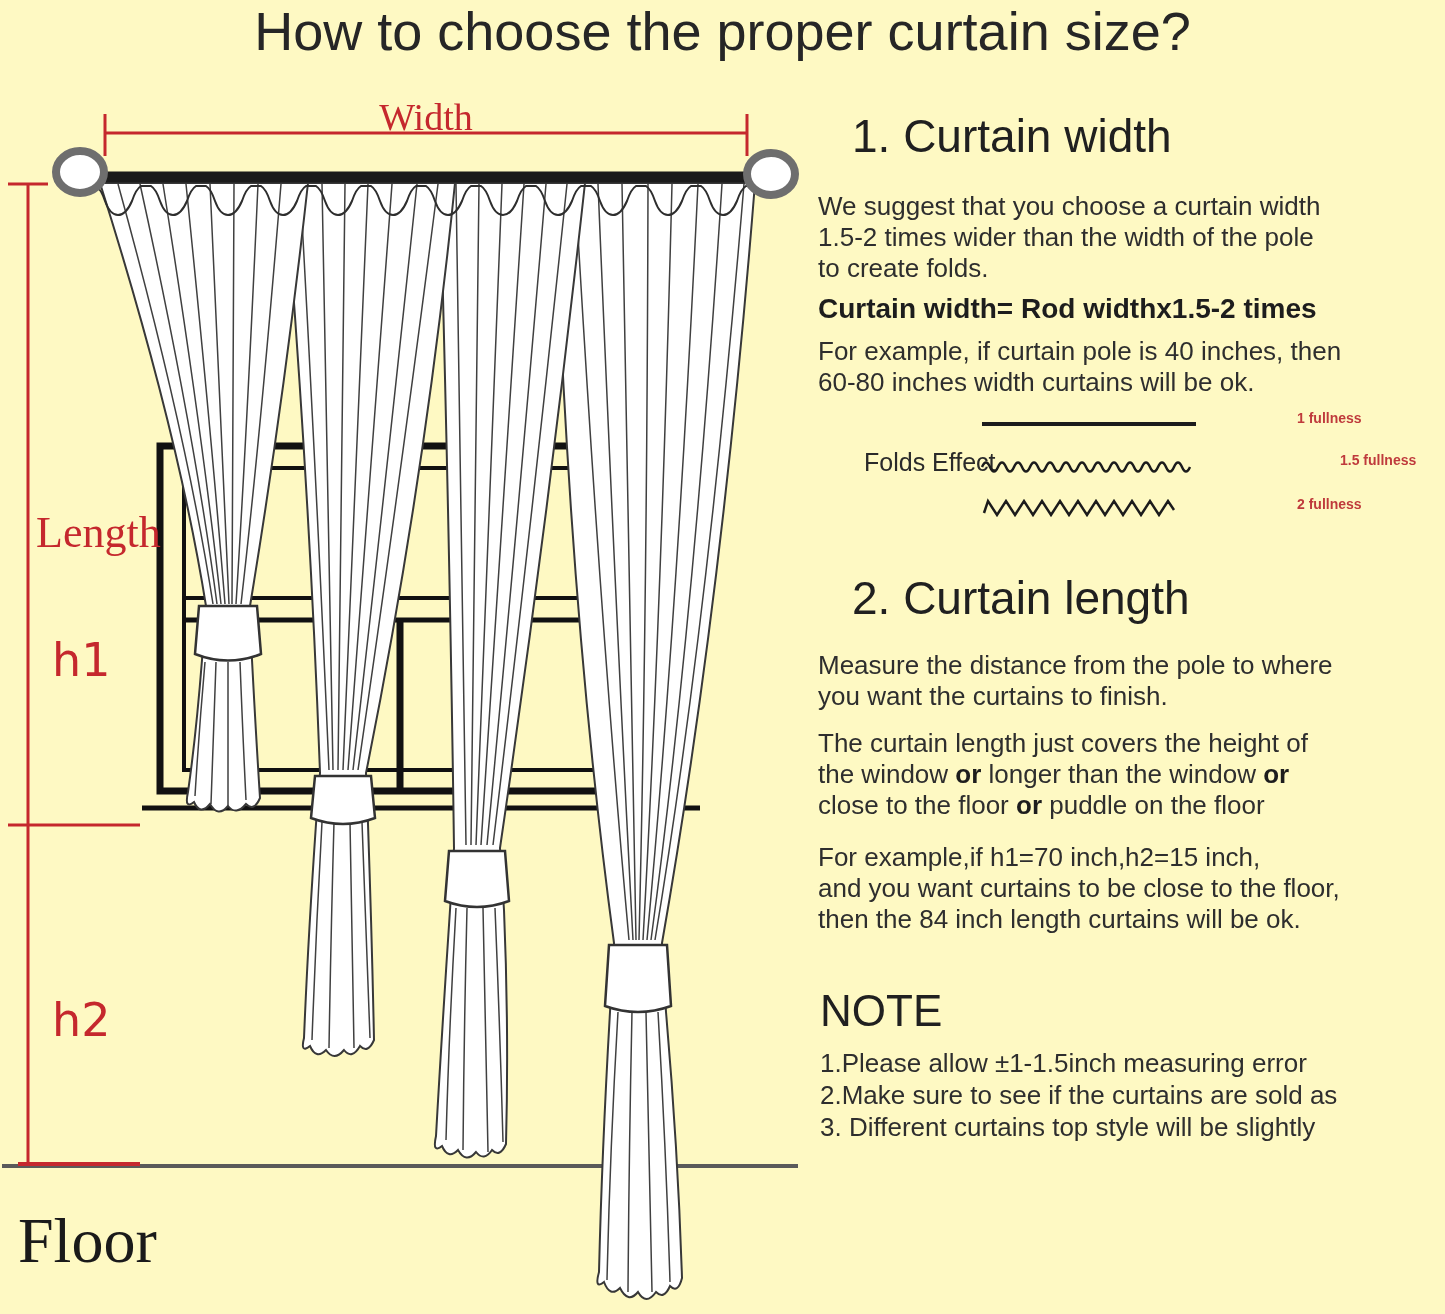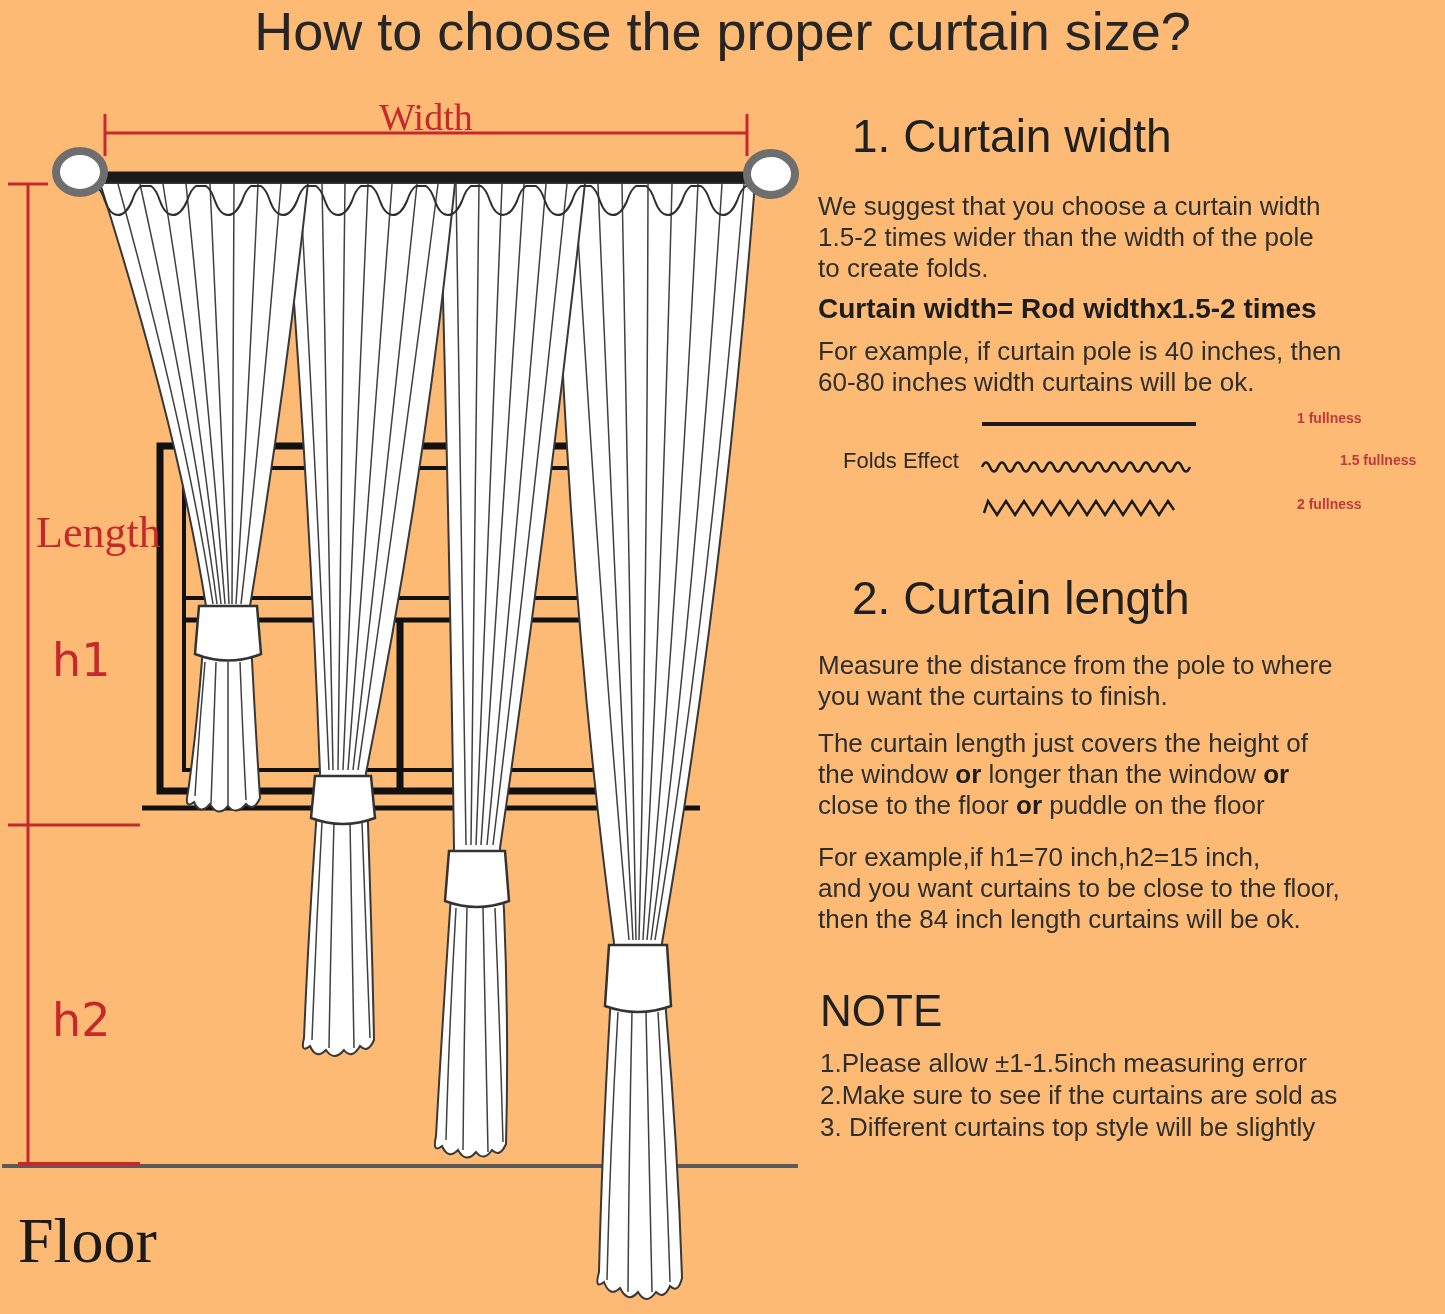--- a/index.html
+++ b/index.html
@@ -1,28 +1,28 @@
 <!DOCTYPE html>
 <html><head>
 <meta charset="utf-8">
 <style>
   html,body{margin:0;padding:0;background:#ffffff;}
-  .stage{position:relative;width:1445px;height:1314px;background:#fdba74;overflow:hidden;
+  .stage{position:relative;width:1445px;height:1314px;background:#fef9c3;overflow:hidden;
          font-family:"Liberation Sans",sans-serif;color:#2e2e2e;}
   .page-title{position:absolute;top:2px;left:0;width:100%;text-align:center;
               font-size:54px;line-height:58px;font-weight:400;color:#262626;letter-spacing:0px;}
   .diagram-svg{position:absolute;left:0;top:0;}
   .col-block{position:absolute;left:818px;width:630px;}
   .h2{font-size:46px;line-height:52px;font-weight:400;color:#202020;}
   .indent{padding-left:34px;}
   .para{font-size:26px;line-height:31px;color:#2e2e2e;}
   .para.big-gap div{white-space:nowrap;}
   .formula{font-size:28px;line-height:32px;font-weight:700;color:#1d1d1d;white-space:nowrap;}
   .bold-or{font-weight:700;color:#1d1d1d;margin-top:24px;}
-  .folds-label{position:absolute;left:843px;top:448px;font-size:22px;color:#2a2a2a;}
+  .folds-label{position:absolute;left:864px;top:448px;font-size:25px;color:#2a2a2a;}
   .folds-svg{position:absolute;left:978px;top:405px;}
   .fullness-label{position:absolute;left:1297px;font-size:14px;color:#bf3a3c;white-space:nowrap;font-weight:bold;}
   .note-heading{position:absolute;left:820px;top:986px;font-size:44px;font-weight:400;color:#202020;}
   .note-lines{position:absolute;left:820px;top:1047px;font-size:26px;line-height:32px;color:#2e2e2e;}
 </style>
 </head>
 <body>
 
 <div class="stage">
 

